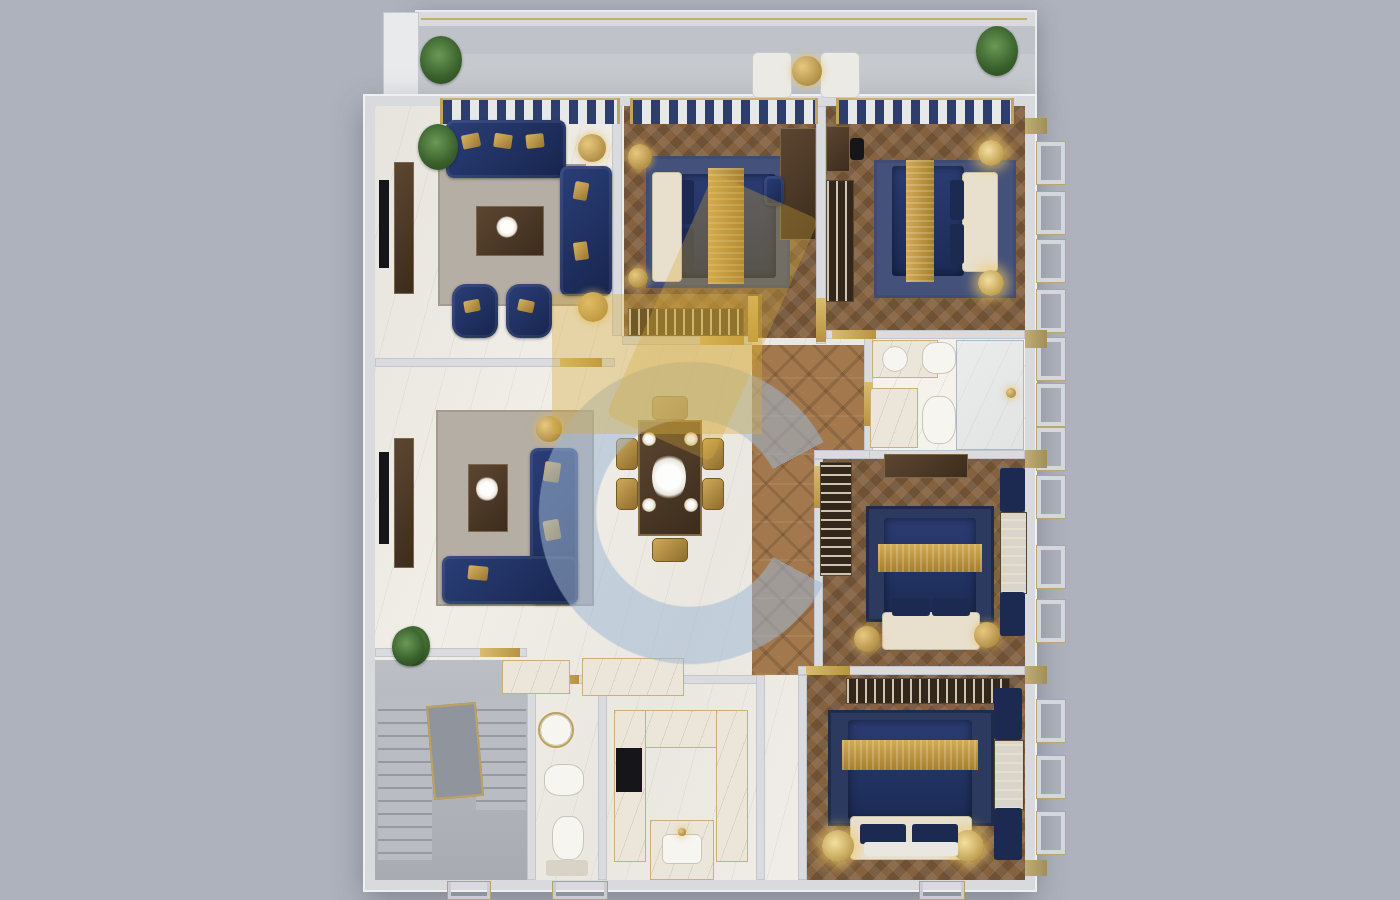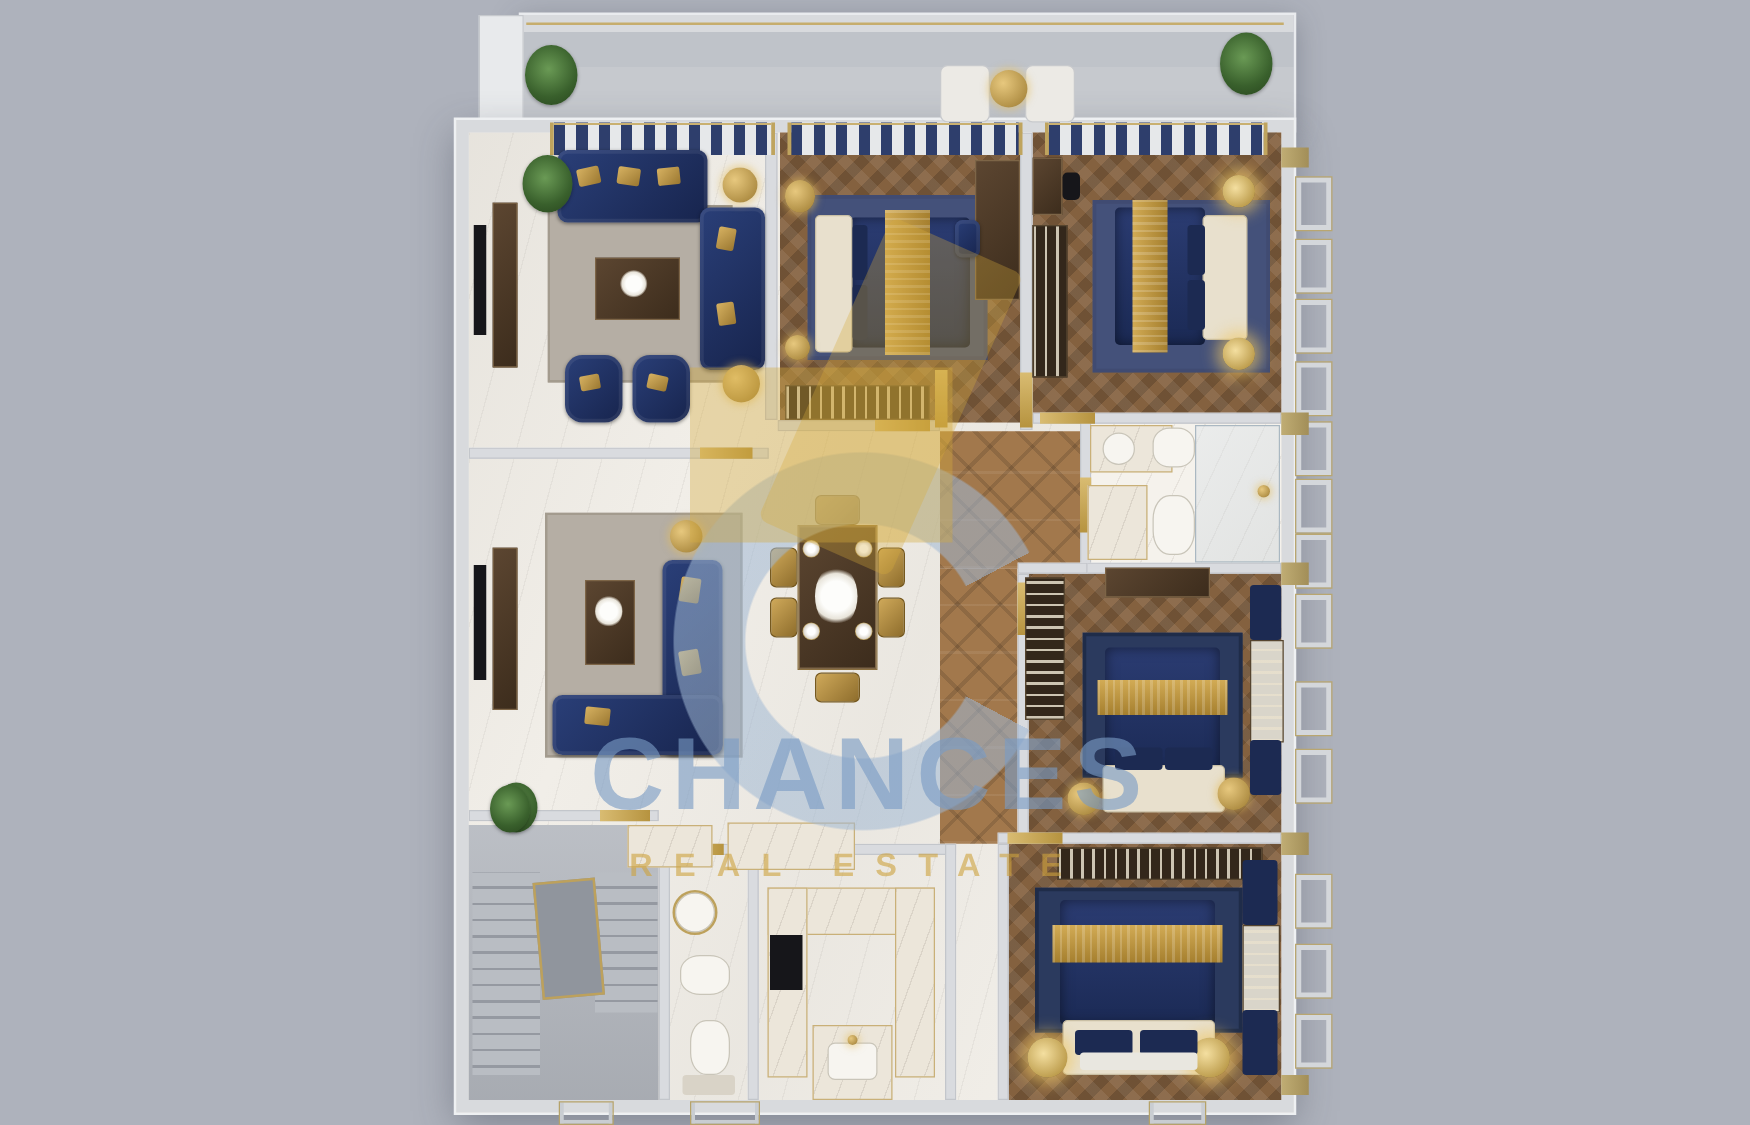--- a/index.html
+++ b/index.html
@@ -261,16 +261,14 @@
   <div class="abs pillow-w" style="left:546px;top:860px;width:42px;height:16px;background:#d9d3c7"></div>
 
   <div class="abs steps" style="left:378px;top:698px;width:54px;height:162px"></div>
   <div class="abs steps" style="left:476px;top:698px;width:50px;height:112px"></div>
   <div class="abs void" style="left:430px;top:704px;width:46px;height:90px"></div>
   <div class="abs plant" style="left:392px;top:628px;width:32px;height:38px"></div>
 
   <div class="abs wm-ring" style="left:535px;top:358px;width:310px;height:310px"></div>
   <div class="abs wm-beam" style="left:655px;top:185px;width:115px;height:265px"></div>
   <div class="abs wm-square" style="left:552px;top:294px;width:210px;height:140px"></div>
-  <div class="abs wm-title" style="left:456px;top:570px;width:480px;height:100px">CHANCES</div>
-  <div class="abs wm-sub" style="left:500px;top:674px;width:370px;height:36px">REAL ESTATE</div>
 
 </div>
 
 </body></html>

